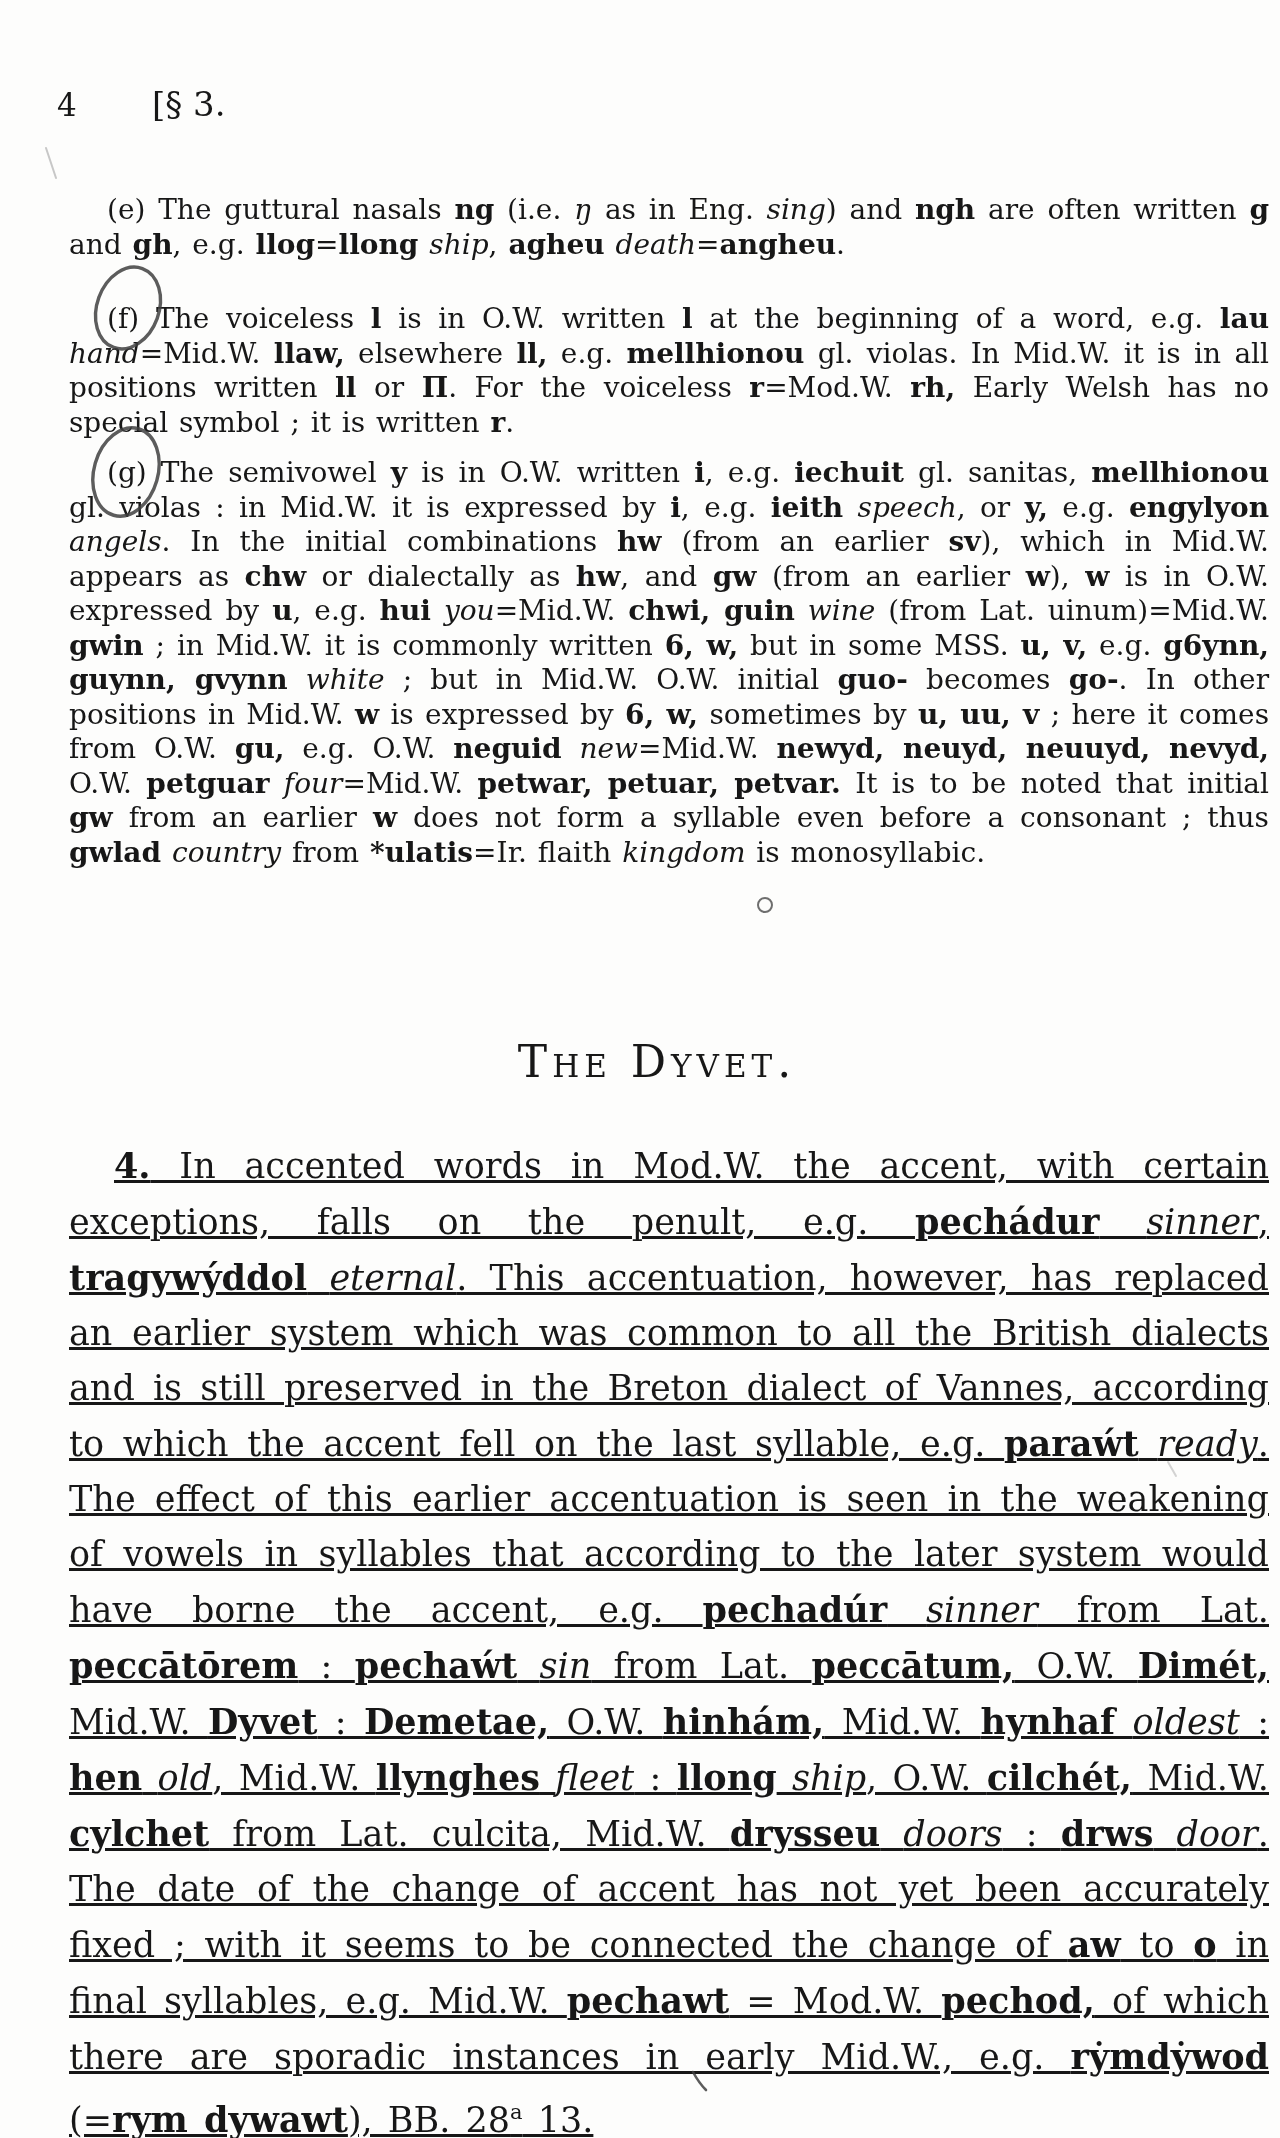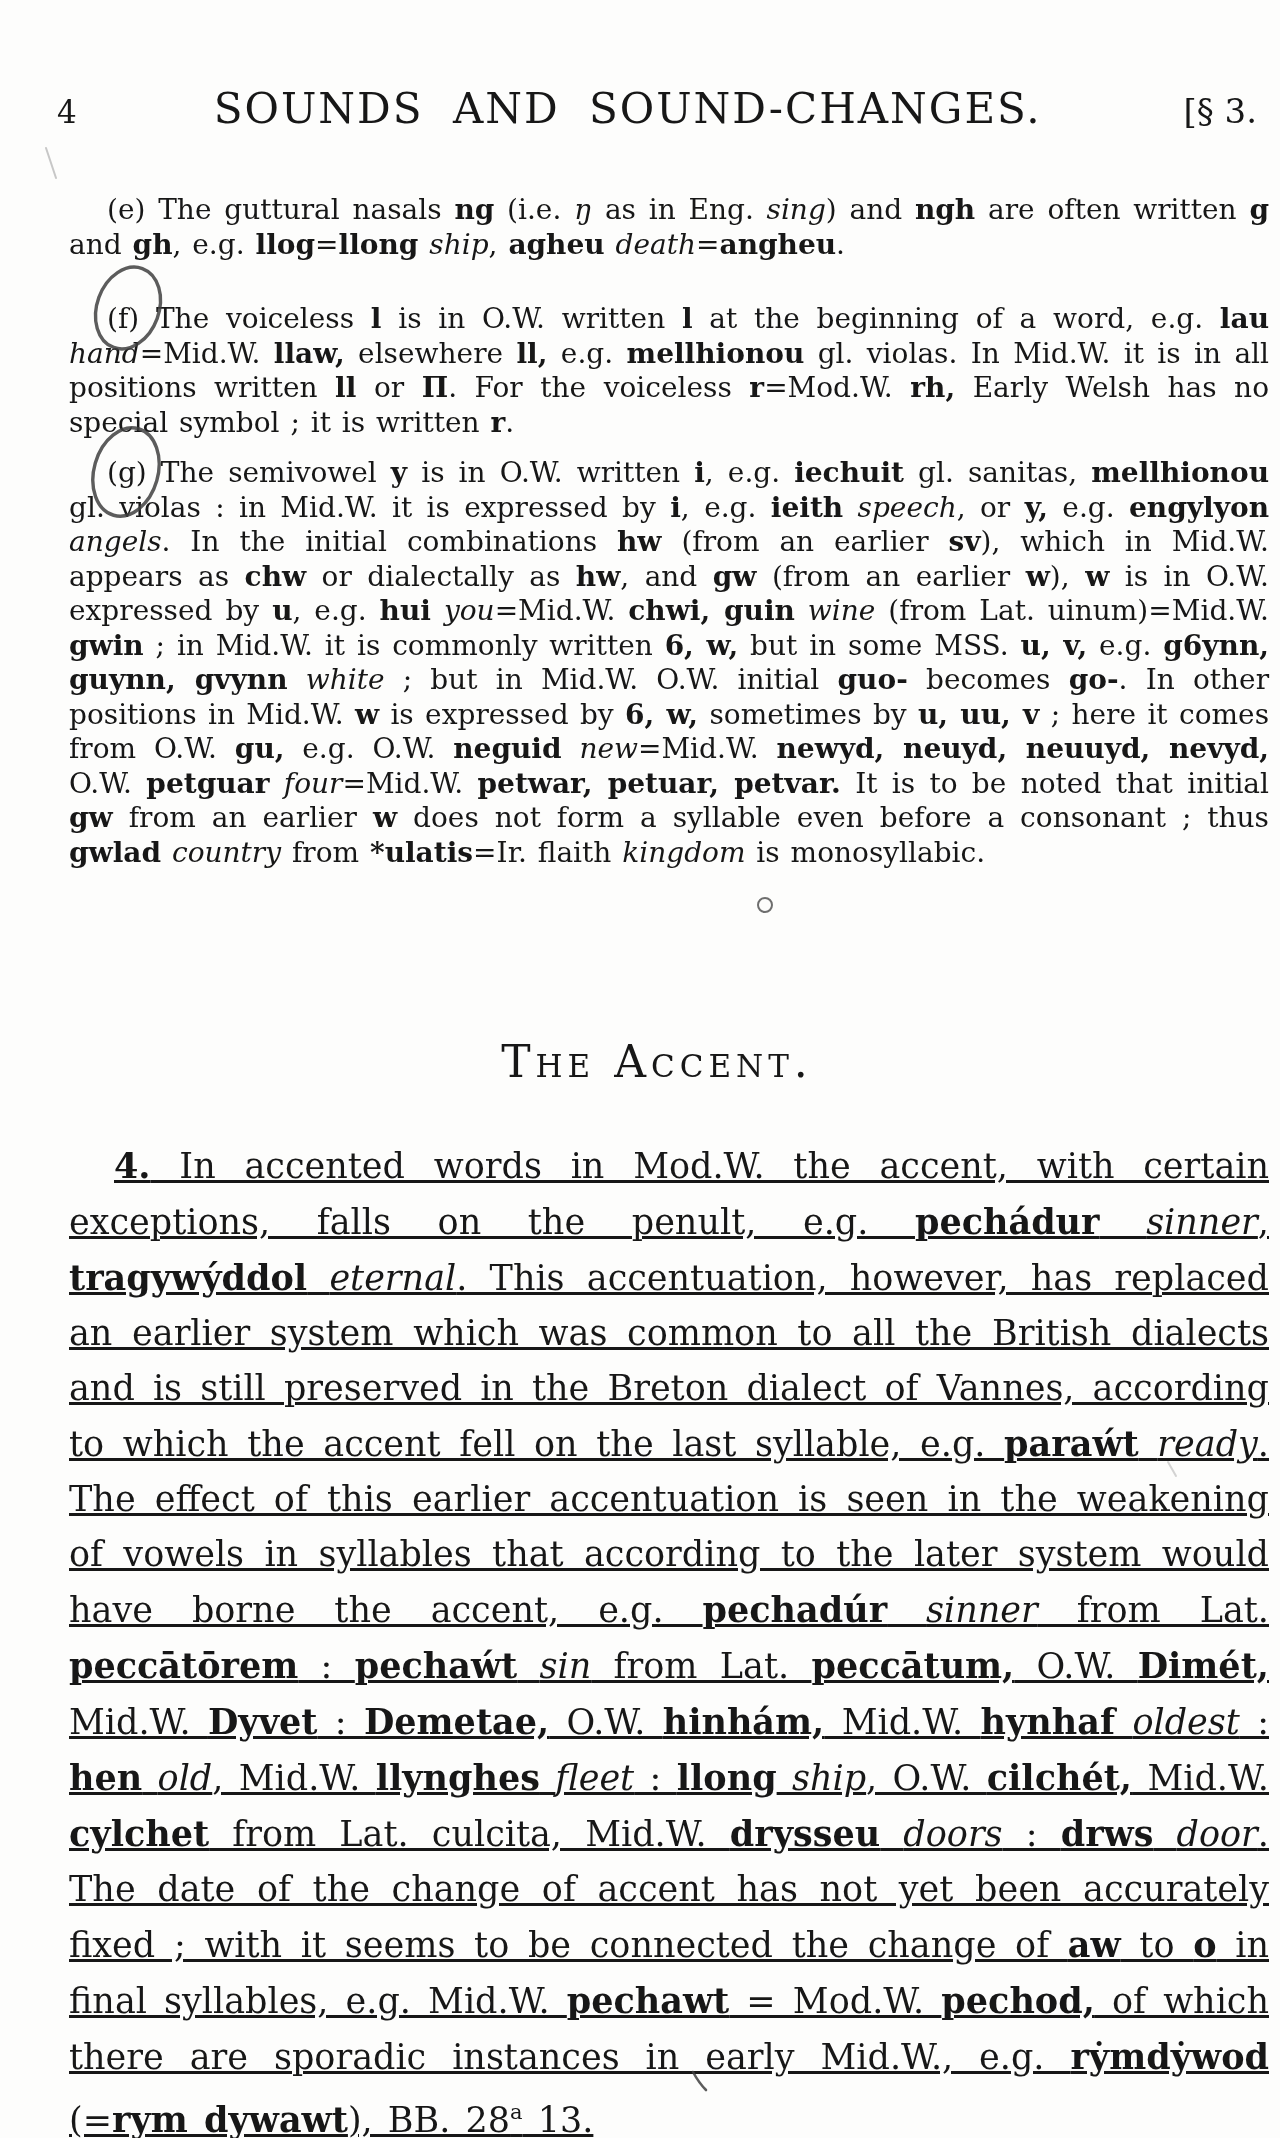--- a/index.html
+++ b/index.html
@@ -52,31 +52,30 @@
     pointer-events: none;
   }
 </style>
 </head>
 <body>
 
 <div class="page">
 
   <div class="header">
     <span class="pagenum">4</span>
-    <span class="running-title">SOUNDS AND SOUND-CHANGES.</span>
     <span class="section-ref">[§ 3.</span>
   </div>
 
   <p class="para small" id="p-e"><span class="run-r">(e) The guttural nasals </span><span class="run-b">ng</span><span class="run-r"> (i.e. </span><span class="run-i">ŋ</span><span class="run-r"> as in Eng. </span><span class="run-i">sing</span><span class="run-r">) and </span><span class="run-b">ngh</span><span class="run-r"> are often written </span><span class="run-b">g</span><span class="run-r"> and </span><span class="run-b">gh</span><span class="run-r">, e.g. </span><span class="run-b">llog</span><span class="run-r">=</span><span class="run-b">llong</span><span class="run-r"> </span><span class="run-i">ship</span><span class="run-r">, </span><span class="run-b">agheu</span><span class="run-r"> </span><span class="run-i">death</span><span class="run-r">=</span><span class="run-b">angheu</span><span class="run-r">.</span></p>
 
   <p class="para small" id="p-f"><span class="run-r">(f) The voiceless </span><span class="run-b">l</span><span class="run-r"> is in O.W. written </span><span class="run-b">l</span><span class="run-r"> at the beginning of a word, e.g. </span><span class="run-b">lau</span><span class="run-r"> </span><span class="run-i">hand</span><span class="run-r">=Mid.W. </span><span class="run-b">llaw,</span><span class="run-r"> elsewhere </span><span class="run-b">ll,</span><span class="run-r"> e.g. </span><span class="run-b">mellhionou</span><span class="run-r"> gl. violas.  In Mid.W. it is in all positions written </span><span class="run-b">ll</span><span class="run-r"> or </span><span class="run-b">Π</span><span class="run-r">.  For the voiceless </span><span class="run-b">r</span><span class="run-r">=Mod.W. </span><span class="run-b">rh,</span><span class="run-r"> Early Welsh has no special symbol ; it is written </span><span class="run-b">r</span><span class="run-r">.</span></p>
 
   <p class="para small" id="p-g"><span class="run-r">(g) The semivowel </span><span class="run-b">y</span><span class="run-r"> is in O.W. written </span><span class="run-b">i</span><span class="run-r">, e.g. </span><span class="run-b">iechuit</span><span class="run-r"> gl. sanitas, </span><span class="run-b">mellhionou</span><span class="run-r"> gl. violas : in Mid.W. it is expressed by </span><span class="run-b">i</span><span class="run-r">, e.g. </span><span class="run-b">ieith</span><span class="run-r"> </span><span class="run-i">speech</span><span class="run-r">, or </span><span class="run-b">y,</span><span class="run-r"> e.g. </span><span class="run-b">engylyon</span><span class="run-r"> </span><span class="run-i">angels</span><span class="run-r">.  In the initial combinations </span><span class="run-b">hw</span><span class="run-r"> (from an earlier </span><span class="run-b">sv</span><span class="run-r">), which in Mid.W. appears as </span><span class="run-b">chw</span><span class="run-r"> or dialectally as </span><span class="run-b">hw</span><span class="run-r">, and </span><span class="run-b">gw</span><span class="run-r"> (from an earlier </span><span class="run-b">w</span><span class="run-r">), </span><span class="run-b">w</span><span class="run-r"> is in O.W. expressed by </span><span class="run-b">u</span><span class="run-r">, e.g. </span><span class="run-b">hui</span><span class="run-r"> </span><span class="run-i">you</span><span class="run-r">=Mid.W. </span><span class="run-b">chwi, guin</span><span class="run-r"> </span><span class="run-i">wine</span><span class="run-r"> (from Lat. uinum)=Mid.W. </span><span class="run-b">gwin</span><span class="run-r"> ; in Mid.W. it is commonly written </span><span class="run-b">6, w,</span><span class="run-r"> but in some MSS. </span><span class="run-b">u, v,</span><span class="run-r"> e.g. </span><span class="run-b">g6ynn, guynn, gvynn</span><span class="run-r"> </span><span class="run-i">white</span><span class="run-r"> ; but in Mid.W. O.W. initial </span><span class="run-b">guo-</span><span class="run-r"> becomes </span><span class="run-b">go-</span><span class="run-r">.  In other positions in Mid.W. </span><span class="run-b">w</span><span class="run-r"> is expressed by </span><span class="run-b">6, w,</span><span class="run-r"> sometimes by </span><span class="run-b">u, uu, v</span><span class="run-r"> ; here it comes from O.W. </span><span class="run-b">gu,</span><span class="run-r"> e.g. O.W. </span><span class="run-b">neguid</span><span class="run-r"> </span><span class="run-i">new</span><span class="run-r">=Mid.W. </span><span class="run-b">newyd, neuyd, neuuyd, nevyd,</span><span class="run-r"> O.W. </span><span class="run-b">petguar</span><span class="run-r"> </span><span class="run-i">four</span><span class="run-r">=Mid.W. </span><span class="run-b">petwar, petuar, petvar.</span><span class="run-r">  It is to be noted that initial </span><span class="run-b">gw</span><span class="run-r"> from an earlier </span><span class="run-b">w</span><span class="run-r"> does not form a syllable even before a consonant ; thus </span><span class="run-b">gwlad</span><span class="run-r"> </span><span class="run-i">country</span><span class="run-r"> from </span><span class="run-b">*ulatis</span><span class="run-r">=Ir. flaith </span><span class="run-i">kingdom</span><span class="run-r"> is monosyllabic.</span></p>
 
-  <h2 class="accent-heading">The Accent.</h2>
+  <h2 class="accent-heading">The Dyvet.</h2>
 
   <p class="para large" id="p-4"><span class="run-b">4.</span><span class="run-r"> In accented words in Mod.W. the accent, with certain exceptions, falls on the penult, e.g. </span><span class="run-b">pechádur</span><span class="run-r"> </span><span class="run-i">sinner</span><span class="run-r">, </span><span class="run-b">tragywýddol</span><span class="run-r"> </span><span class="run-i">eternal</span><span class="run-r">.  This accentuation, however, has replaced an earlier system which was common to all the British dialects and is still preserved in the Breton dialect of Vannes, according to which the accent fell on the last syllable, e.g. </span><span class="run-b">paraẃt</span><span class="run-r"> </span><span class="run-i">ready</span><span class="run-r">.  The effect of this earlier accentuation is seen in the weakening of vowels in syllables that according to the later system would have borne the accent, e.g. </span><span class="run-b">pechadúr</span><span class="run-r"> </span><span class="run-i">sinner</span><span class="run-r"> from Lat. </span><span class="run-b">peccātōrem</span><span class="run-r"> : </span><span class="run-b">pechaẃt</span><span class="run-r"> </span><span class="run-i">sin</span><span class="run-r"> from Lat. </span><span class="run-b">peccātum,</span><span class="run-r"> O.W. </span><span class="run-b">Dimét,</span><span class="run-r"> Mid.W. </span><span class="run-b">Dyvet</span><span class="run-r"> : </span><span class="run-b">Demetae,</span><span class="run-r"> O.W. </span><span class="run-b">hinhám,</span><span class="run-r"> Mid.W. </span><span class="run-b">hynhaf</span><span class="run-r"> </span><span class="run-i">oldest</span><span class="run-r"> : </span><span class="run-b">hen</span><span class="run-r"> </span><span class="run-i">old</span><span class="run-r">, Mid.W. </span><span class="run-b">llynghes</span><span class="run-r"> </span><span class="run-i">fleet</span><span class="run-r"> : </span><span class="run-b">llong</span><span class="run-r"> </span><span class="run-i">ship</span><span class="run-r">, O.W. </span><span class="run-b">cilchét,</span><span class="run-r"> Mid.W. </span><span class="run-b">cylchet</span><span class="run-r"> from Lat. culcita, Mid.W. </span><span class="run-b">drysseu</span><span class="run-r"> </span><span class="run-i">doors</span><span class="run-r"> : </span><span class="run-b">drws</span><span class="run-r"> </span><span class="run-i">door</span><span class="run-r">.  The date of the change of accent has not yet been accurately fixed ; with it seems to be connected the change of </span><span class="run-b">aw</span><span class="run-r"> to </span><span class="run-b">o</span><span class="run-r"> in final syllables, e.g. Mid.W. </span><span class="run-b">pechawt</span><span class="run-r"> = Mod.W. </span><span class="run-b">pechod,</span><span class="run-r"> of which there are sporadic instances in early Mid.W., e.g. </span><span class="run-b">rẏmdẏwod</span><span class="run-r"> (=</span><span class="run-b">rym dywawt</span><span class="run-r">), BB. 28</span><span class="run-sup">a</span><span class="run-r"> 13.</span></p>
 
   <svg class="marks" width="1280" height="2138" viewBox="0 0 1280 2138">
     <ellipse cx="128" cy="308" rx="31" ry="42" transform="rotate(20 128 308)" fill="none" stroke="#3f3f3f" stroke-width="3.4" opacity="0.85" stroke-linecap="round"></ellipse>
     <ellipse cx="126" cy="472" rx="32" ry="45" transform="rotate(16 126 472)" fill="none" stroke="#3f3f3f" stroke-width="3.4" opacity="0.85" stroke-linecap="round"></ellipse>
     <circle cx="765" cy="905" r="7" fill="none" stroke="#4a4a4a" stroke-width="2" opacity="0.8"></circle>
     <path d="M46 148 L56 178" stroke="#9a9a9a" stroke-width="2" opacity="0.55" fill="none" stroke-linecap="round"></path>
     <path d="M1168 1462 L1176 1476" stroke="#aaaaaa" stroke-width="2" opacity="0.5" fill="none" stroke-linecap="round"></path>
     <path d="M693 2072 Q699 2083 706 2090" stroke="#3f3f3f" stroke-width="2.6" opacity="0.85" fill="none" stroke-linecap="round"></path>

